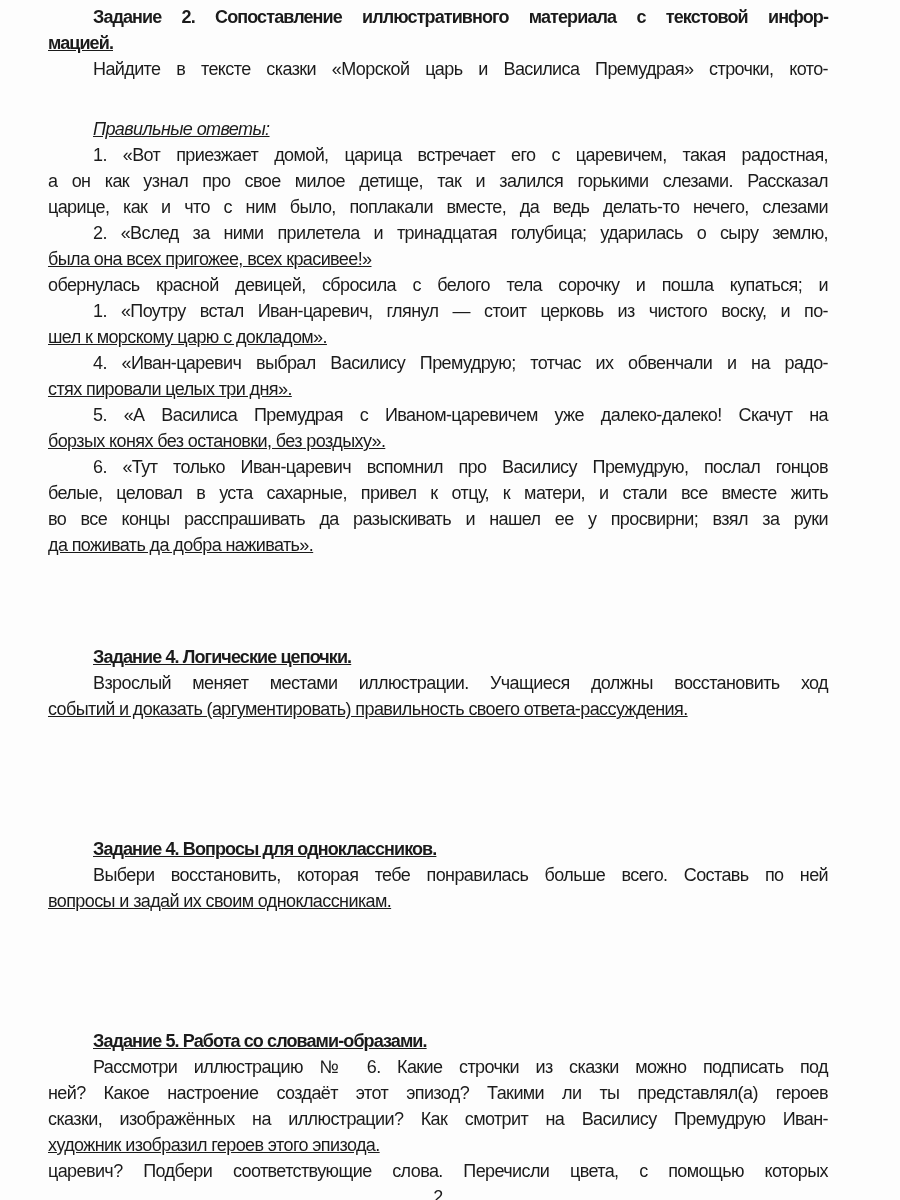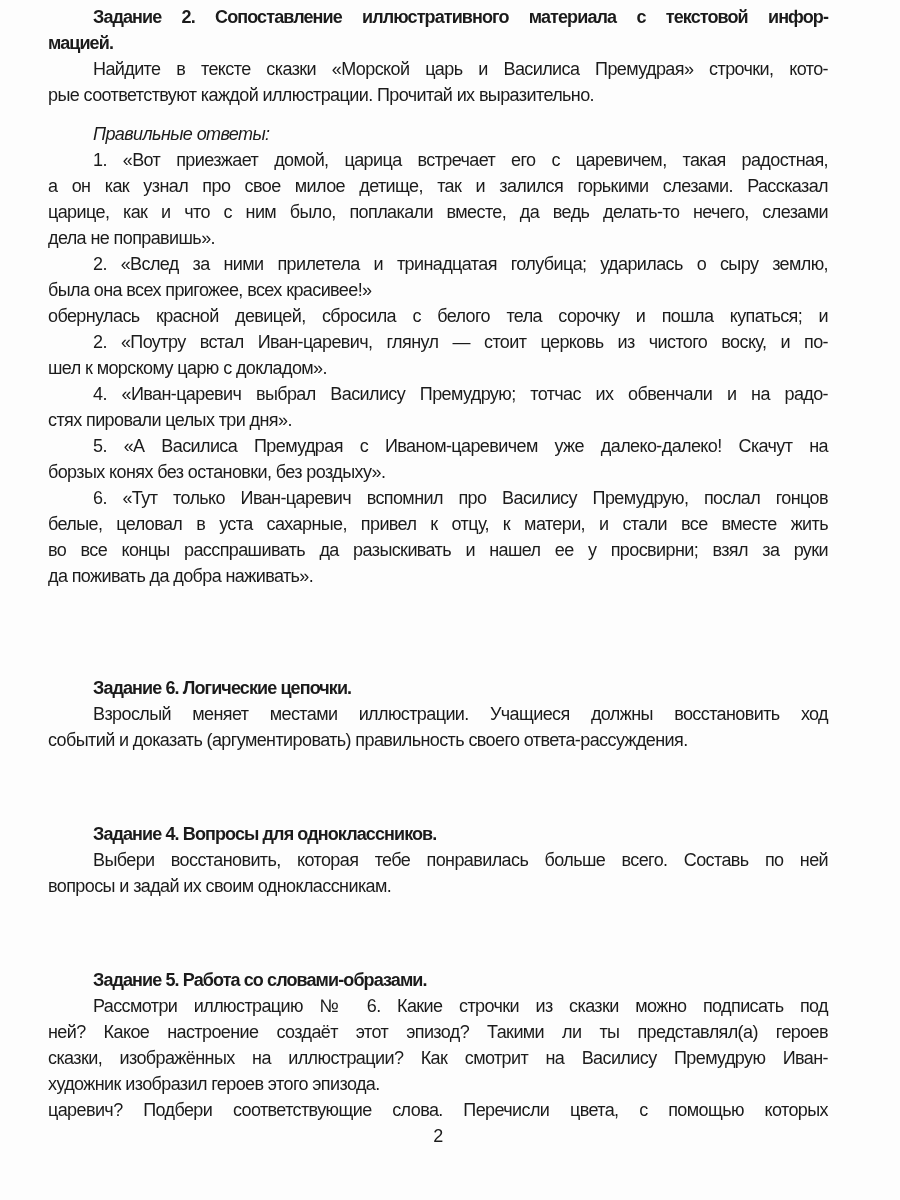--- a/index.html
+++ b/index.html
@@ -23,66 +23,65 @@
     letter-spacing: -0.6px;
   }
   
   .ln {
     text-align: justify;
     text-align-last: justify;
     white-space: nowrap-off;
   }
   .ln.end {
     text-align-last: left;
+    text-decoration: underline;
   }
   .ln.ind {
     padding-left: 45px;
   }
   .b { font-weight: bold; letter-spacing: -0.9px; }
   .i { font-style: italic; }
-  .answers-label { margin-top: 13px; }
+  .answers-label { margin-top: 34px; }
   .section-gap { margin-top: 86px; }
-  .section-gap-sm { margin-top: 68px; }
+  .section-gap-sm { margin-top: 114px; }
   .footer {
     text-align: center;
     text-align-last: center;
   }
 </style>
 </head>
 <body>
 
 <div class="content">
 
   <div>
     <div class="ln ind b">Задание 2. Сопоставление иллюстративного материала с текстовой инфор-</div>
     <div class="ln end b">мацией.</div>
   </div>
 
   <div>
     <div class="ln ind">Найдите в тексте сказки «Морской царь и Василиса Премудрая» строчки, кото-</div>
-    <div class="ln end">рые соответствуют каждой иллюстрации. Прочитай их выразительно.</div>
   </div>
 
   <div class="ln ind end i answers-label">Правильные ответы:</div>
 
   <div>
     <div class="ln ind">1. «Вот приезжает домой, царица встречает его с царевичем, такая радостная,</div>
     <div class="ln">а он как узнал про свое милое детище, так и залился горькими слезами. Рассказал</div>
     <div class="ln">царице, как и что с ним было, поплакали вместе, да ведь делать-то нечего, слезами</div>
-    <div class="ln end">дела не поправишь».</div>
   </div>
 
   <div>
     <div class="ln ind">2. «Вслед за ними прилетела и тринадцатая голубица; ударилась о сыру землю,</div>
     <div class="ln end">была она всех пригожее, всех красивее!»</div>
     <div class="ln">обернулась красной девицей, сбросила с белого тела сорочку и пошла купаться; и</div>
   </div>
 
   <div>
-    <div class="ln ind">2. «Поутру встал Иван-царевич, глянул — стоит церковь из чистого воску, и по-</div>
+    <div class="ln ind">1. «Поутру встал Иван-царевич, глянул — стоит церковь из чистого воску, и по-</div>
     <div class="ln end">шел к морскому царю с докладом».</div>
   </div>
 
   <div>
     <div class="ln ind">4. «Иван-царевич выбрал Василису Премудрую; тотчас их обвенчали и на радо-</div>
     <div class="ln end">стях пировали целых три дня».</div>
   </div>
 
   <div>
     <div class="ln ind">5. «А Василиса Премудрая с Иваном-царевичем уже далеко-далеко! Скачут на</div>
@@ -90,21 +89,21 @@
   </div>
 
   <div>
     <div class="ln ind">6. «Тут только Иван-царевич вспомнил про Василису Премудрую, послал гонцов</div>
     <div class="ln">белые, целовал в уста сахарные, привел к отцу, к матери, и стали все вместе жить</div>
     <div class="ln">во все концы расспрашивать да разыскивать и нашел ее у просвирни; взял за руки</div>
     <div class="ln end">да поживать да добра наживать».</div>
   </div>
 
   <div class="section-gap">
-    <div class="ln ind end b">Задание 6. Логические цепочки.</div>
+    <div class="ln ind end b">Задание 4. Логические цепочки.</div>
     <div class="ln ind">Взрослый меняет местами иллюстрации. Учащиеся должны восстановить ход</div>
     <div class="ln end">событий и доказать (аргументировать) правильность своего ответа-рассуждения.</div>
   </div>
 
   <div class="section-gap-sm">
     <div class="ln ind end b">Задание 4. Вопросы для одноклассников.</div>
     <div class="ln ind">Выбери восстановить, которая тебе понравилась больше всего. Составь по ней</div>
     <div class="ln end">вопросы и задай их своим одноклассникам.</div>
   </div>
 

